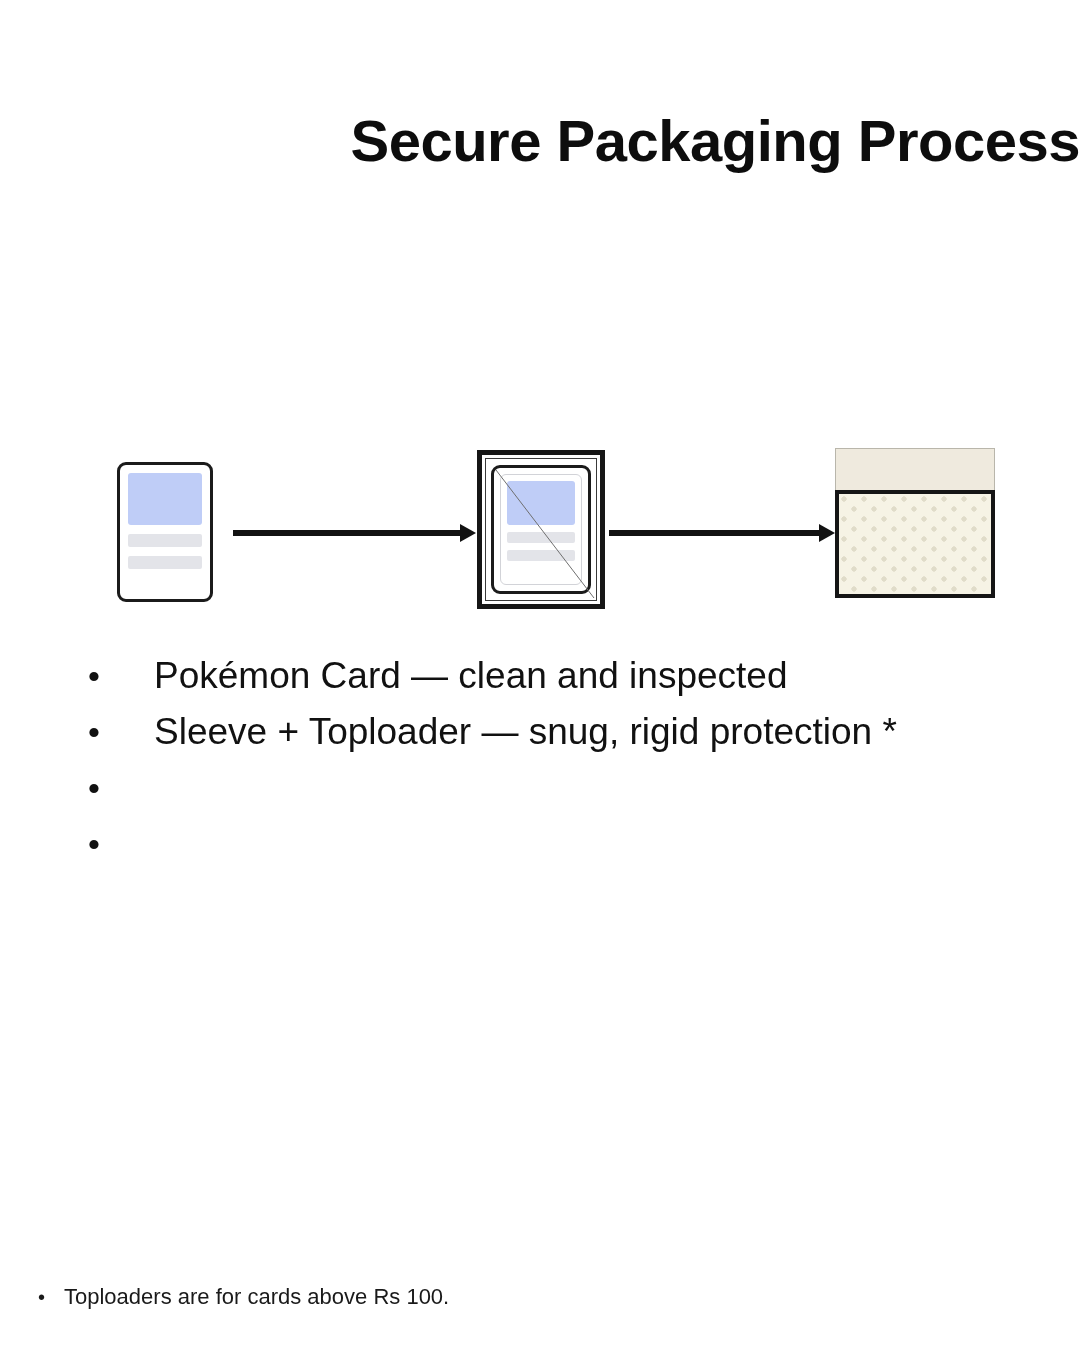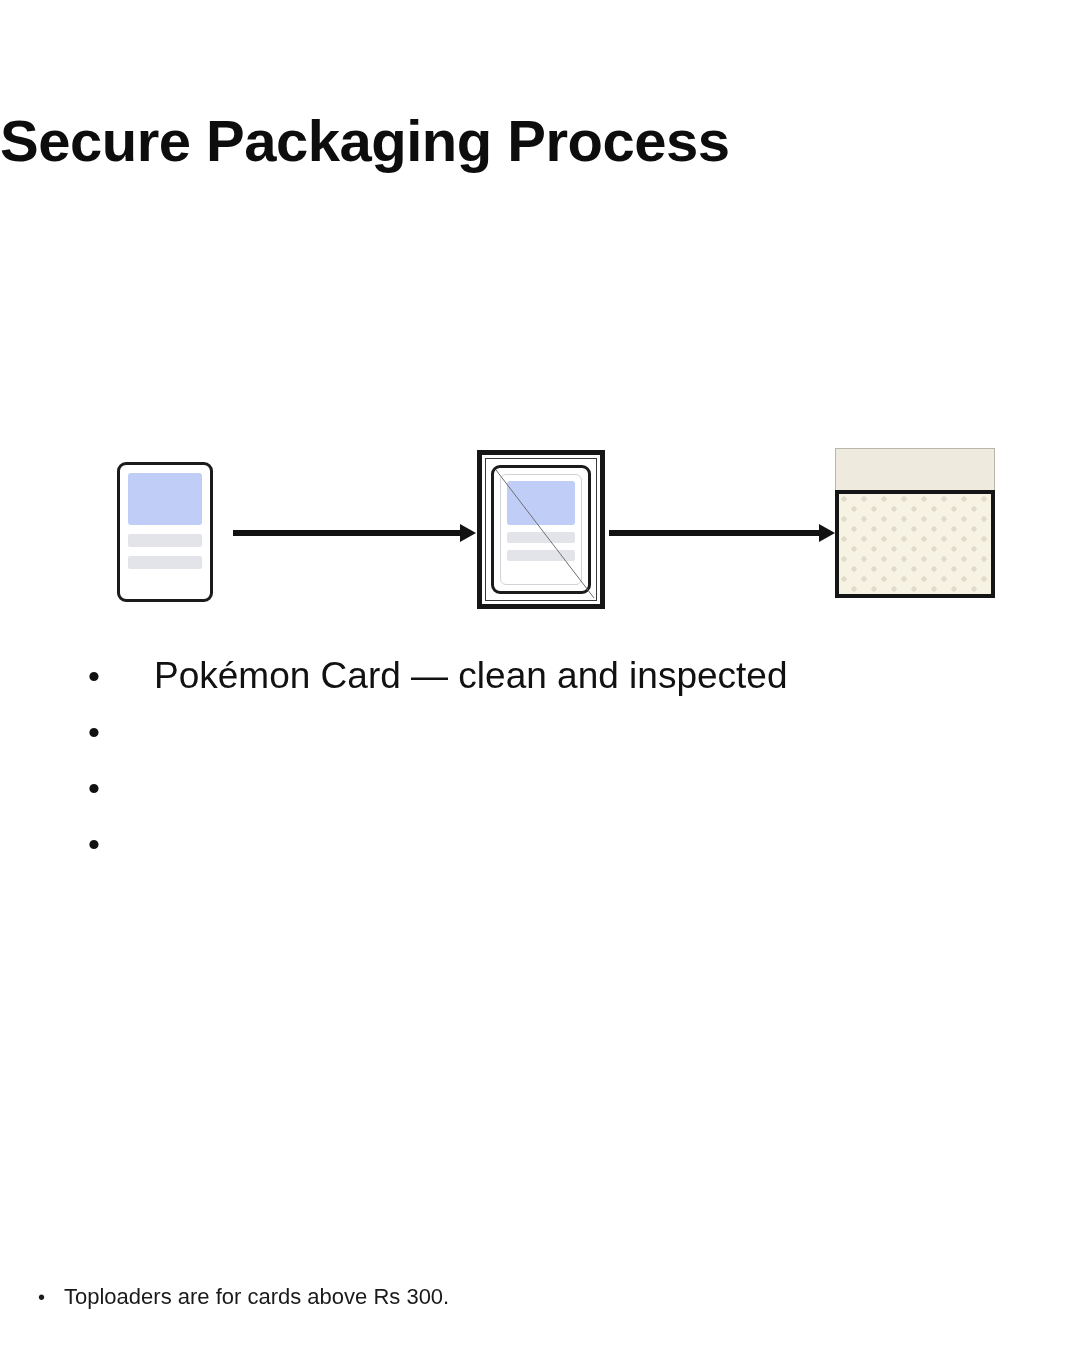--- a/index.html
+++ b/index.html
@@ -15,21 +15,21 @@
     color: #111111;
     overflow: hidden;
   }
 
   
   .slide-title {
     position: absolute;
     top: 108px;
     left: 0;
     width: 1080px;
-    text-align: left;
+    text-align: right;
     font-size: 58px;
     font-weight: bold;
     letter-spacing: -0.5px;
     color: #0d0d0d;
     line-height: 1.15;
   }
 
   
   .diagram {
     position: absolute;
@@ -284,28 +284,29 @@
 
 <div class="bullets">
 
   <div class="bullet-row">
     <span class="bullet-dot">•</span>
     <span class="bullet-text">Pokémon Card — clean and inspected</span>
   </div>
 
   <div class="bullet-row">
     <span class="bullet-dot">•</span>
+    <span class="bullet-text">Sleeve + Toploader — snug, rigid protection *</span>
   </div>
 
   <div class="bullet-row">
     <span class="bullet-dot">•</span>
   </div>
 
   <div class="bullet-row">
     <span class="bullet-dot">•</span>
   </div>
 
 </div>
 
 <div class="footnote">
   <span class="footnote-dot">•</span>
-  <span>Toploaders are for cards above Rs 300.</span>
+  <span>Toploaders are for cards above Rs 100.</span>
 </div>
 
 </body></html>

